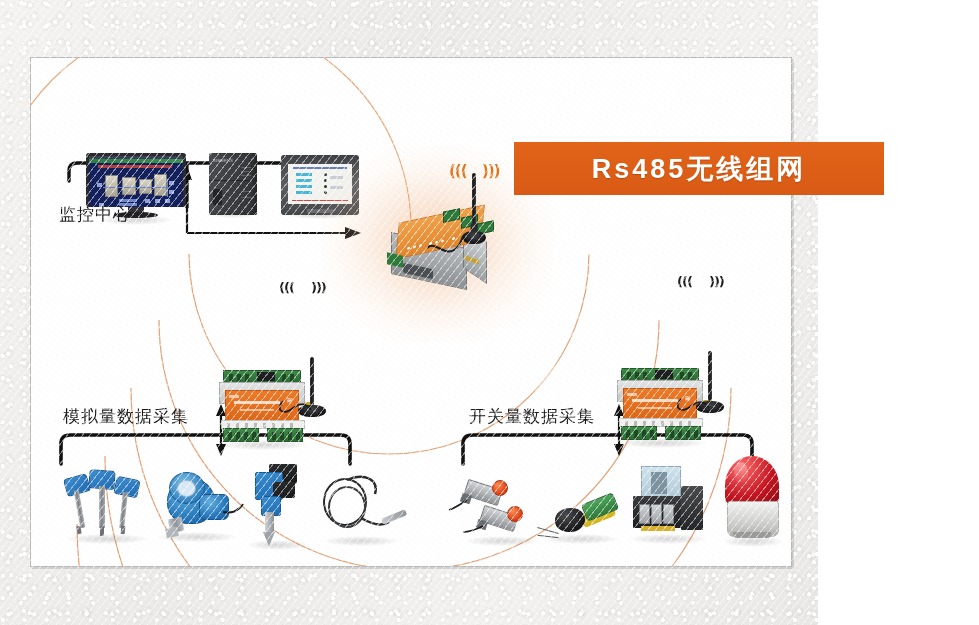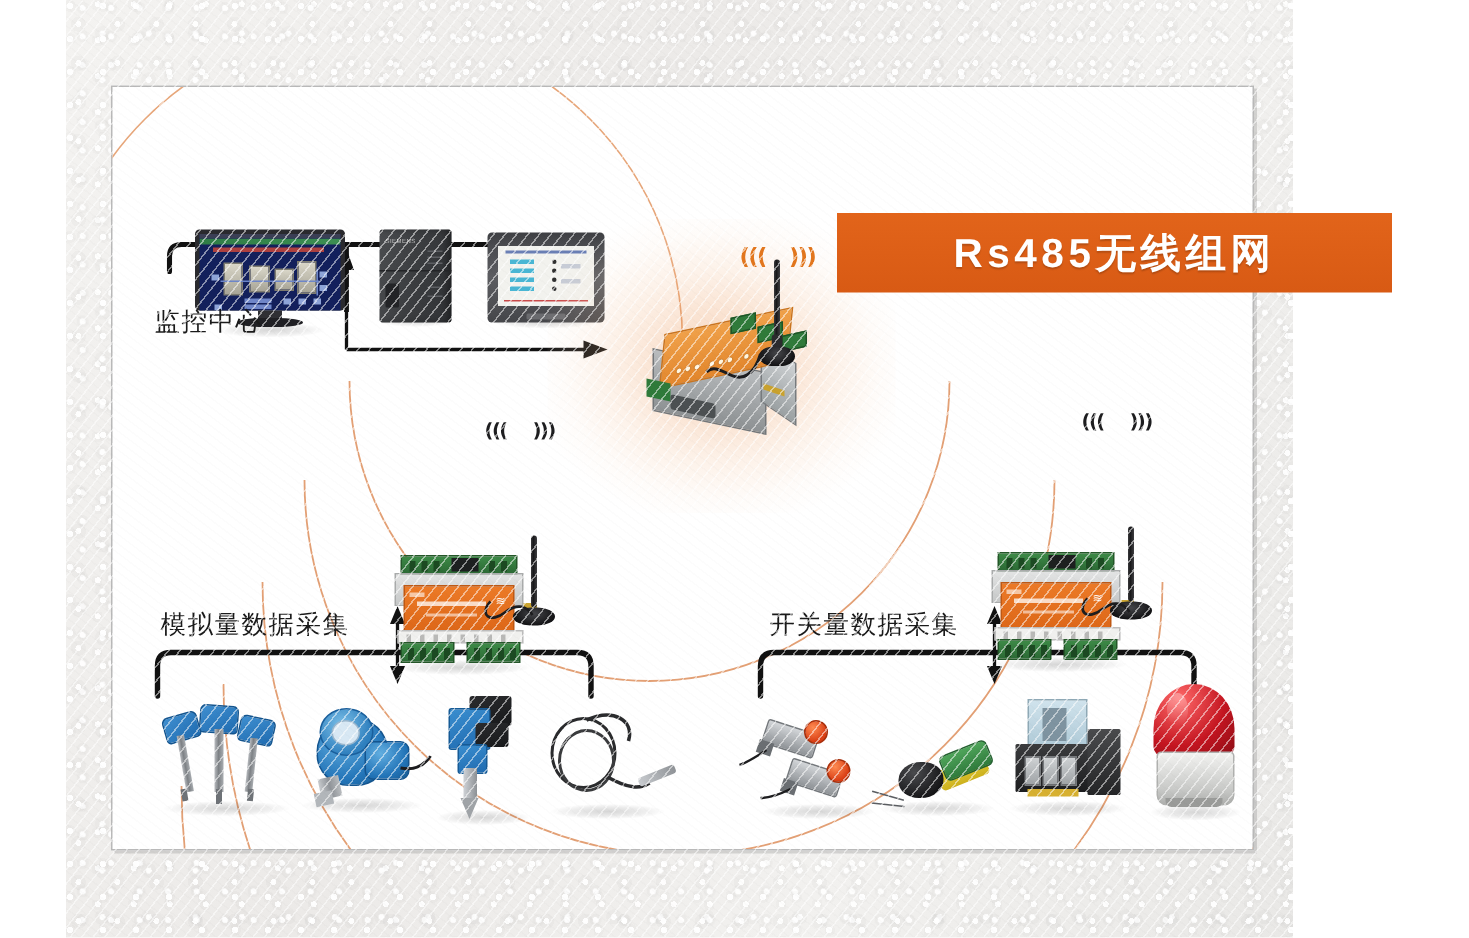--- a/index.html
+++ b/index.html
@@ -22,21 +22,20 @@
     height: 625px;
     background-color: #edecea;
     background-image:
       radial-gradient(circle at 12% 18%, rgba(255,255,255,0.95) 0 2px, rgba(0,0,0,0.015) 2px 4px, transparent 4px),
       radial-gradient(circle at 32% 62%, rgba(255,255,255,0.9) 0 2px, rgba(0,0,0,0.02) 2px 5px, transparent 5px),
       radial-gradient(circle at 58% 28%, rgba(255,255,255,0.9) 0 2px, rgba(0,0,0,0.018) 2px 4px, transparent 4px),
       radial-gradient(circle at 78% 72%, rgba(255,255,255,0.92) 0 2px, rgba(0,0,0,0.02) 2px 5px, transparent 5px),
       radial-gradient(circle at 88% 12%, rgba(255,255,255,0.9) 0 2px, rgba(0,0,0,0.015) 2px 4px, transparent 4px),
       linear-gradient(115deg, #f4f3f1 0%, #eceae8 40%, #f2f1ef 70%, #e9e8e6 100%);
     background-size: 22px 22px, 26px 26px, 19px 19px, 31px 31px, 24px 24px, 100% 100%;
-    margin-left: 44px;
   }
   #stage::after{
     content:"";
     position:absolute; inset:0;
     background-image:
       repeating-linear-gradient(37deg, rgba(0,0,0,0.012) 0 1px, transparent 1px 5px),
       repeating-linear-gradient(-52deg, rgba(255,255,255,0.5) 0 1px, transparent 1px 6px);
     pointer-events:none;
   }
 

